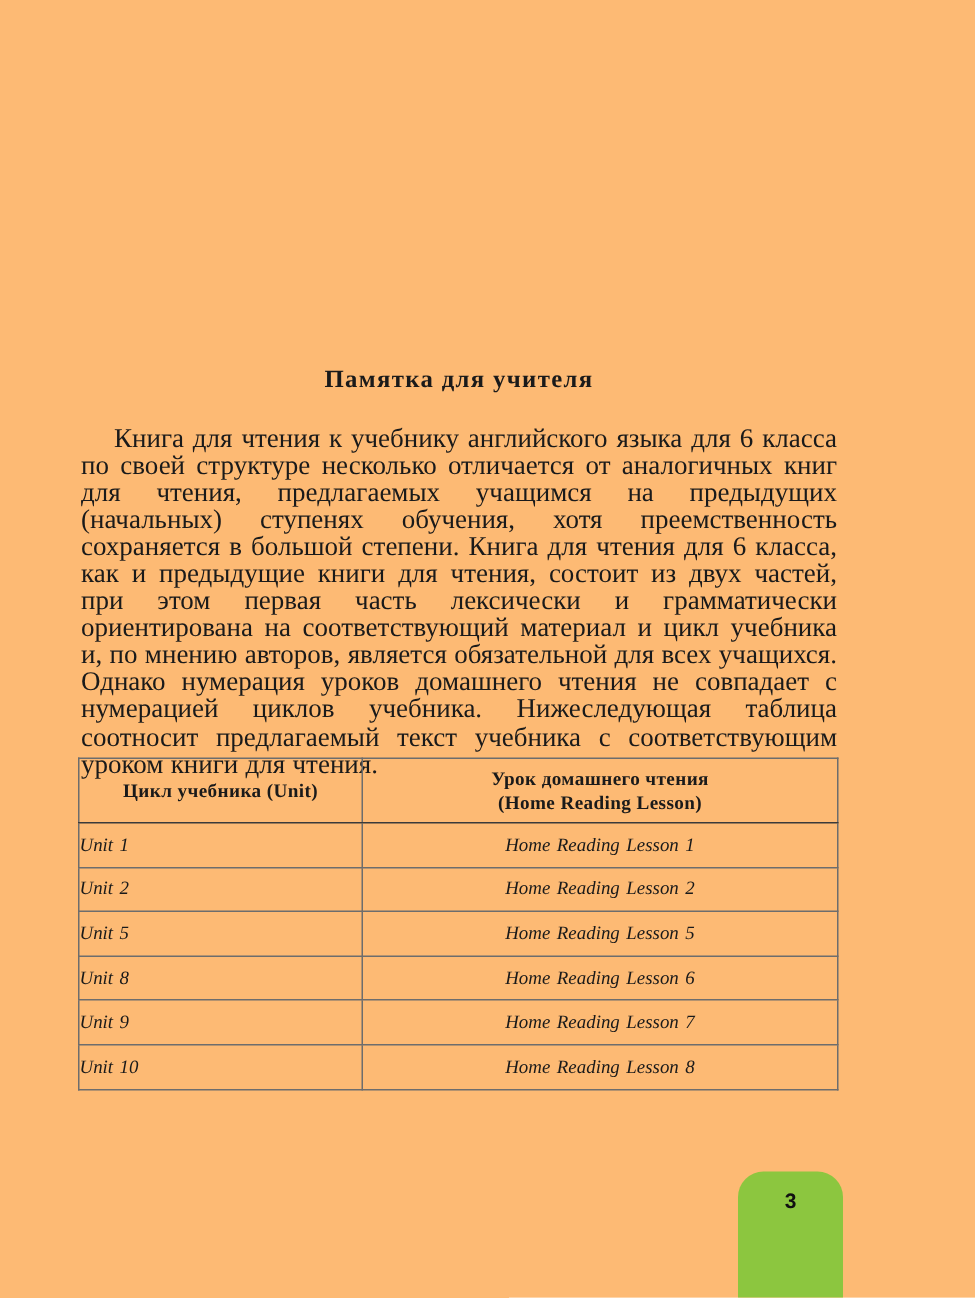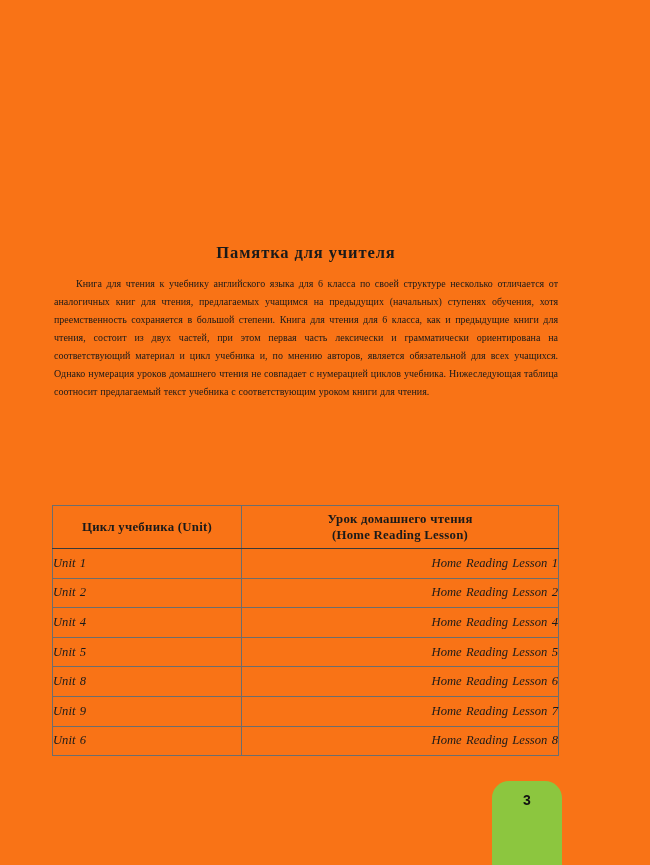--- a/index.html
+++ b/index.html
@@ -13,21 +13,21 @@
     position: relative;
     overflow: hidden;
     font-family: "Liberation Serif", "DejaVu Serif", serif;
     color: #1a1a1a;
     -webkit-font-smoothing: antialiased;
   }
 
   .page {
     position: absolute;
     inset: 0;
-    background: #f97316;
+    background: #fdba74;
   }
 
   
   .doc-title {
     position: absolute;
     left: 54px;
     top: 232px;
     width: 504px;
     text-align: center;
     font-size: 16.5px;
@@ -36,21 +36,21 @@
     line-height: 20px;
     font-family: "Liberation Serif", "DejaVu Serif", serif;
   }
 
   
   .body-text {
     position: absolute;
     left: 54px;
     top: 265px;
     width: 504px;
-    font-size: 10px;
+    font-size: 18px;
     line-height: 18.05px;
     text-align: justify;
     text-indent: 22px;
     text-justify: inter-word;
     word-spacing: 0.4px;
     hyphens: manual;
   }
 
   
   .unit-table {
@@ -93,21 +93,21 @@
     height: 28.6px;
     word-spacing: 1.2px;
     font-style: italic;
   }
   .cell-unit {
     padding-left: 14px;
     text-align: left;
   }
   .cell-lesson {
     padding-left: 14px;
-    text-align: right;
+    text-align: center;
   }
 
   
   .page-tab {
     position: absolute;
     left: 492px;
     top: 781px;
     width: 70px;
     height: 84px;
     background: #8CC63F;
@@ -152,37 +152,33 @@
     <tbody>
       <tr>
         <td class="cell-unit">Unit 1</td>
         <td class="cell-lesson">Home Reading Lesson 1</td>
       </tr>
       <tr>
         <td class="cell-unit">Unit 2</td>
         <td class="cell-lesson">Home Reading Lesson 2</td>
       </tr>
       <tr>
-        <td class="cell-unit">Unit 4</td>
-        <td class="cell-lesson">Home Reading Lesson 4</td>
-      </tr>
-      <tr>
         <td class="cell-unit">Unit 5</td>
         <td class="cell-lesson">Home Reading Lesson 5</td>
       </tr>
       <tr>
         <td class="cell-unit">Unit 8</td>
         <td class="cell-lesson">Home Reading Lesson 6</td>
       </tr>
       <tr>
         <td class="cell-unit">Unit 9</td>
         <td class="cell-lesson">Home Reading Lesson 7</td>
       </tr>
       <tr>
-        <td class="cell-unit">Unit 6</td>
+        <td class="cell-unit">Unit 10</td>
         <td class="cell-lesson">Home Reading Lesson 8</td>
       </tr>
     </tbody>
   </table>
 
   <div class="page-tab">
     <span class="page-tab-num">3</span>
   </div>
 
 </div>

